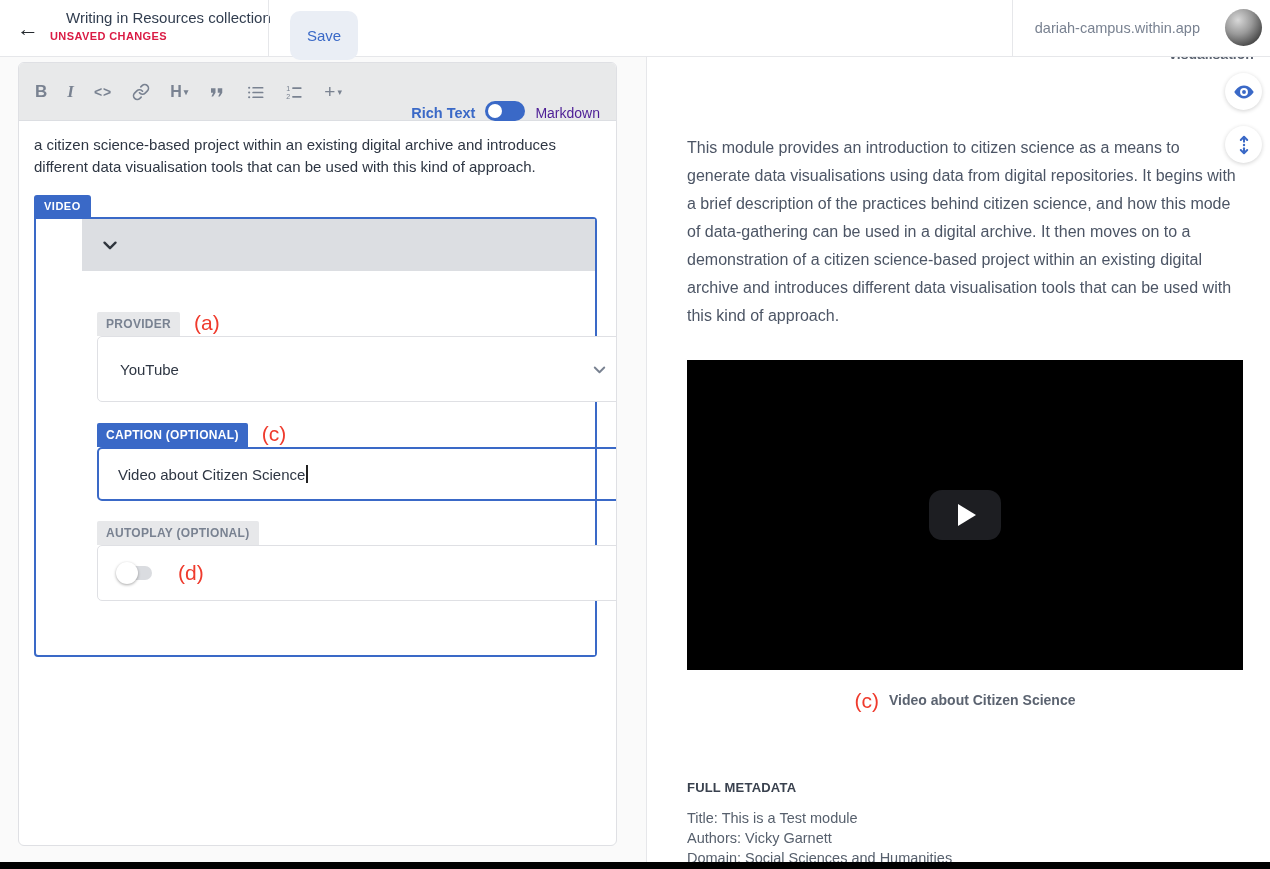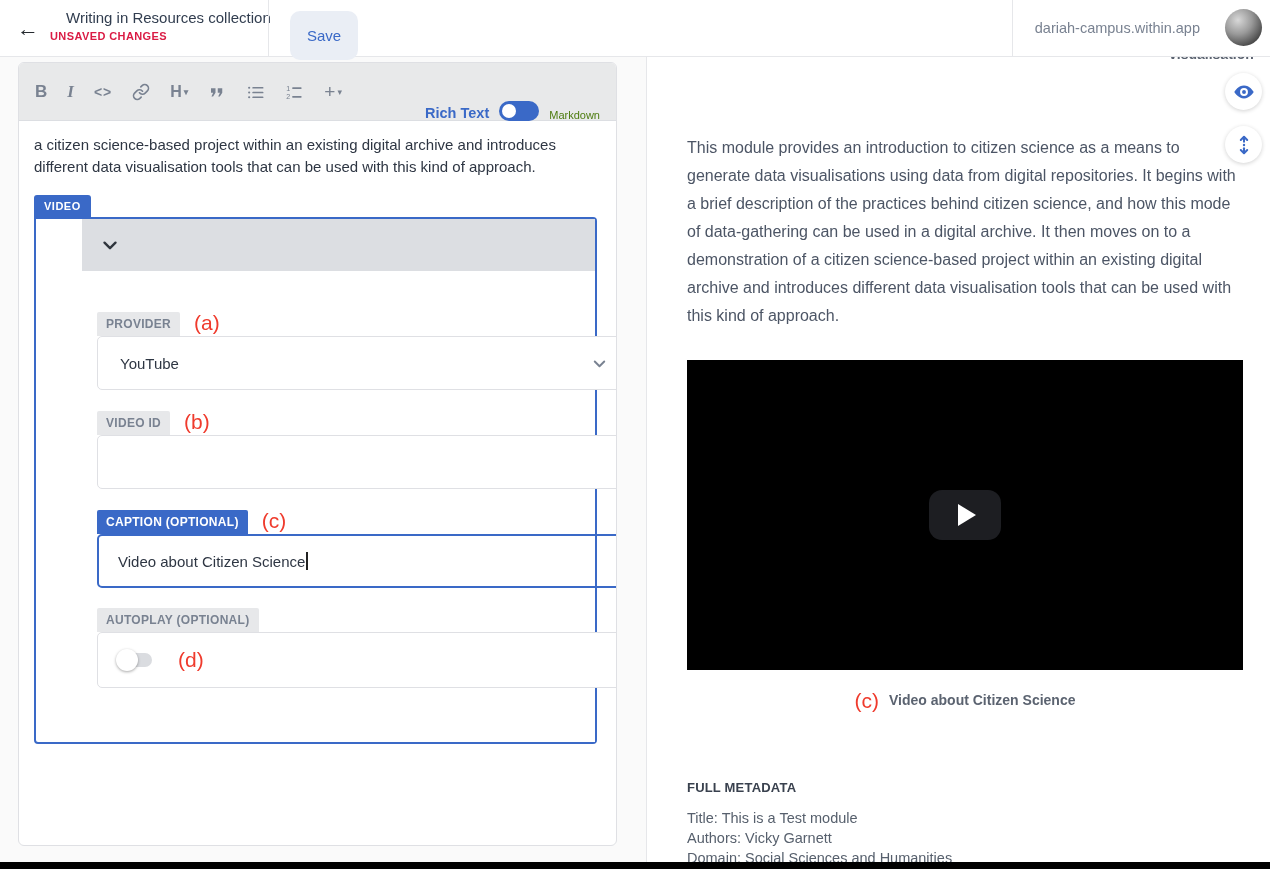--- a/index.html
+++ b/index.html
@@ -32,41 +32,41 @@
   .rte-btn { border:none; background:none; color:#798291; cursor:pointer; display:flex; align-items:center;
              font-family:inherit; font-size:16px; padding:0; }
   .g-bold { font-weight:700; font-size:17px; }
   .g-italic { font-style:italic; font-family:"Liberation Serif", serif; font-size:17px; font-weight:600; }
   .g-code { font-size:14px; font-weight:600; letter-spacing:1px; }
   .g-heading { font-size:16px; font-weight:600; }
   .g-plus { font-size:19px; font-weight:400; }
   .caret-mini { font-size:9px; margin-left:2px; color:#798291; }
   .mode-switch { position:absolute; right:16px; top:0; height:58px; display:flex; align-items:flex-end; gap:10px; }
   .mode-rich { font-size:14.5px; font-weight:600; color:#3a69c7; }
-  .mode-md { font-size:11px; color:#4d7c0f; }
+  .mode-md { font-size:14px; color:#4c1d95; }
   .toggle-track { width:40px; height:20px; border-radius:10px; background:#3a69c7; position:relative; cursor:pointer; }
   .toggle-track .knob { position:absolute; left:3px; top:3px; width:14px; height:14px; border-radius:50%; background:#fff; }
 
   .editor-body { position:relative; background:#fff; }
   .editor-paragraph { margin:13px 15px 0 15px; font-size:15px; line-height:22px; color:#2e3643; width:566px; }
 
   .video-tab { display:inline-block; margin:17px 0 0 15px; background:#3a69c7; color:#fff; font-size:11px;
                font-weight:700; letter-spacing:.5px; padding:5px 10px; border-radius:3px 3px 0 0; }
   .video-widget { margin:0 0 0 15px; width:563px; border:2px solid #3a69c7; border-radius:0 4px 4px 4px; background:#fff;padding-left:46px; }
   .widget-header { height:52px; background:#dcdee2; display:flex; align-items:center; padding-left:17px; }
   .collapse-btn { border:none; background:none; cursor:pointer; padding:0; display:flex; }
   .widget-body { padding:40px 15px 34px 15px; background:#fff; }
 
   .field-group { margin-bottom:20px; position:relative; }
   .field-label { display:inline-block; background:#e7e8ea; color:#798291; font-size:12px; font-weight:700;
                  letter-spacing:.3px; padding:5px 9px; border-radius:2px 2px 0 0; }
   .field-label.active { background:#3a69c7; color:#fff; }
   .annot { display:inline-block; margin-left:14px; color:#ef3b2d; font-size:21px; vertical-align:-2px; }
   .control { width:531px; border:1px solid #dfe0e4; border-radius:5px; background:#fff; }
-  .select-box { height:54px; display:flex; align-items:center; padding:0 18px 0 22px; cursor:pointer;gap:48px; }
+  .select-box { height:66px; display:flex; align-items:center; padding:0 18px 0 22px; cursor:pointer;gap:48px; }
   .select-value { flex:1; font-size:15px; color:#2e3643; }
   .text-input { height:54px; padding:0 20px; font-size:15px; color:#2e3643; font-family:inherit; display:block; }
   input.text-input { width:531px; border:1px solid #dfe0e4; border-radius:5px; outline:none; }
   .caption-input { height:54px; border:2px solid #3a69c7; border-radius:5px; display:flex; align-items:center;
                    padding:0 19px; font-size:15px; color:#2e3643; cursor:text; }
   .text-caret { display:inline-block; width:1.5px; height:18px; background:#222; margin-left:1px; }
   .autoplay-box { height:56px; display:flex; align-items:center; padding-left:20px; }
   .mtoggle { position:relative; width:36px; height:22px; cursor:pointer; }
   .mtoggle .track { position:absolute; left:4px; top:4px; width:30px; height:14px; border-radius:7px; background:#dadce0; }
   .mtoggle .knob { position:absolute; left:-2px; top:0; width:22px; height:22px; border-radius:50%; background:#fff;
@@ -198,24 +198,20 @@
             <div class="field-group">
               <span class="field-label">PROVIDER</span><span class="annot">(a)</span>
               <div class="control select-box">
                 <span class="select-value">YouTube</span>
                 <svg class="ic" width="19" height="19" viewBox="0 0 24 24" fill="none" stroke="#798291" stroke-width="2.4" stroke-linecap="round" stroke-linejoin="round">
                     <polyline points="6 9.5 12 15.5 18 9.5"></polyline>
                   </svg>
               </div>
             </div>
 
-            <div class="field-group">
-              <span class="field-label">VIDEO ID</span><span class="annot">(b)</span>
-              <input class="text-input" type="text" value="" style="">
-            </div>
 
             <div class="field-group">
               <span class="field-label active">CAPTION (OPTIONAL)</span><span class="annot">(c)</span>
               <div class="caption-input" style="width:531px;">
                 <span>Video about Citizen Science</span>
                   <span class="text-caret"></span>
               </div>
             </div>
 
             <div class="field-group">

